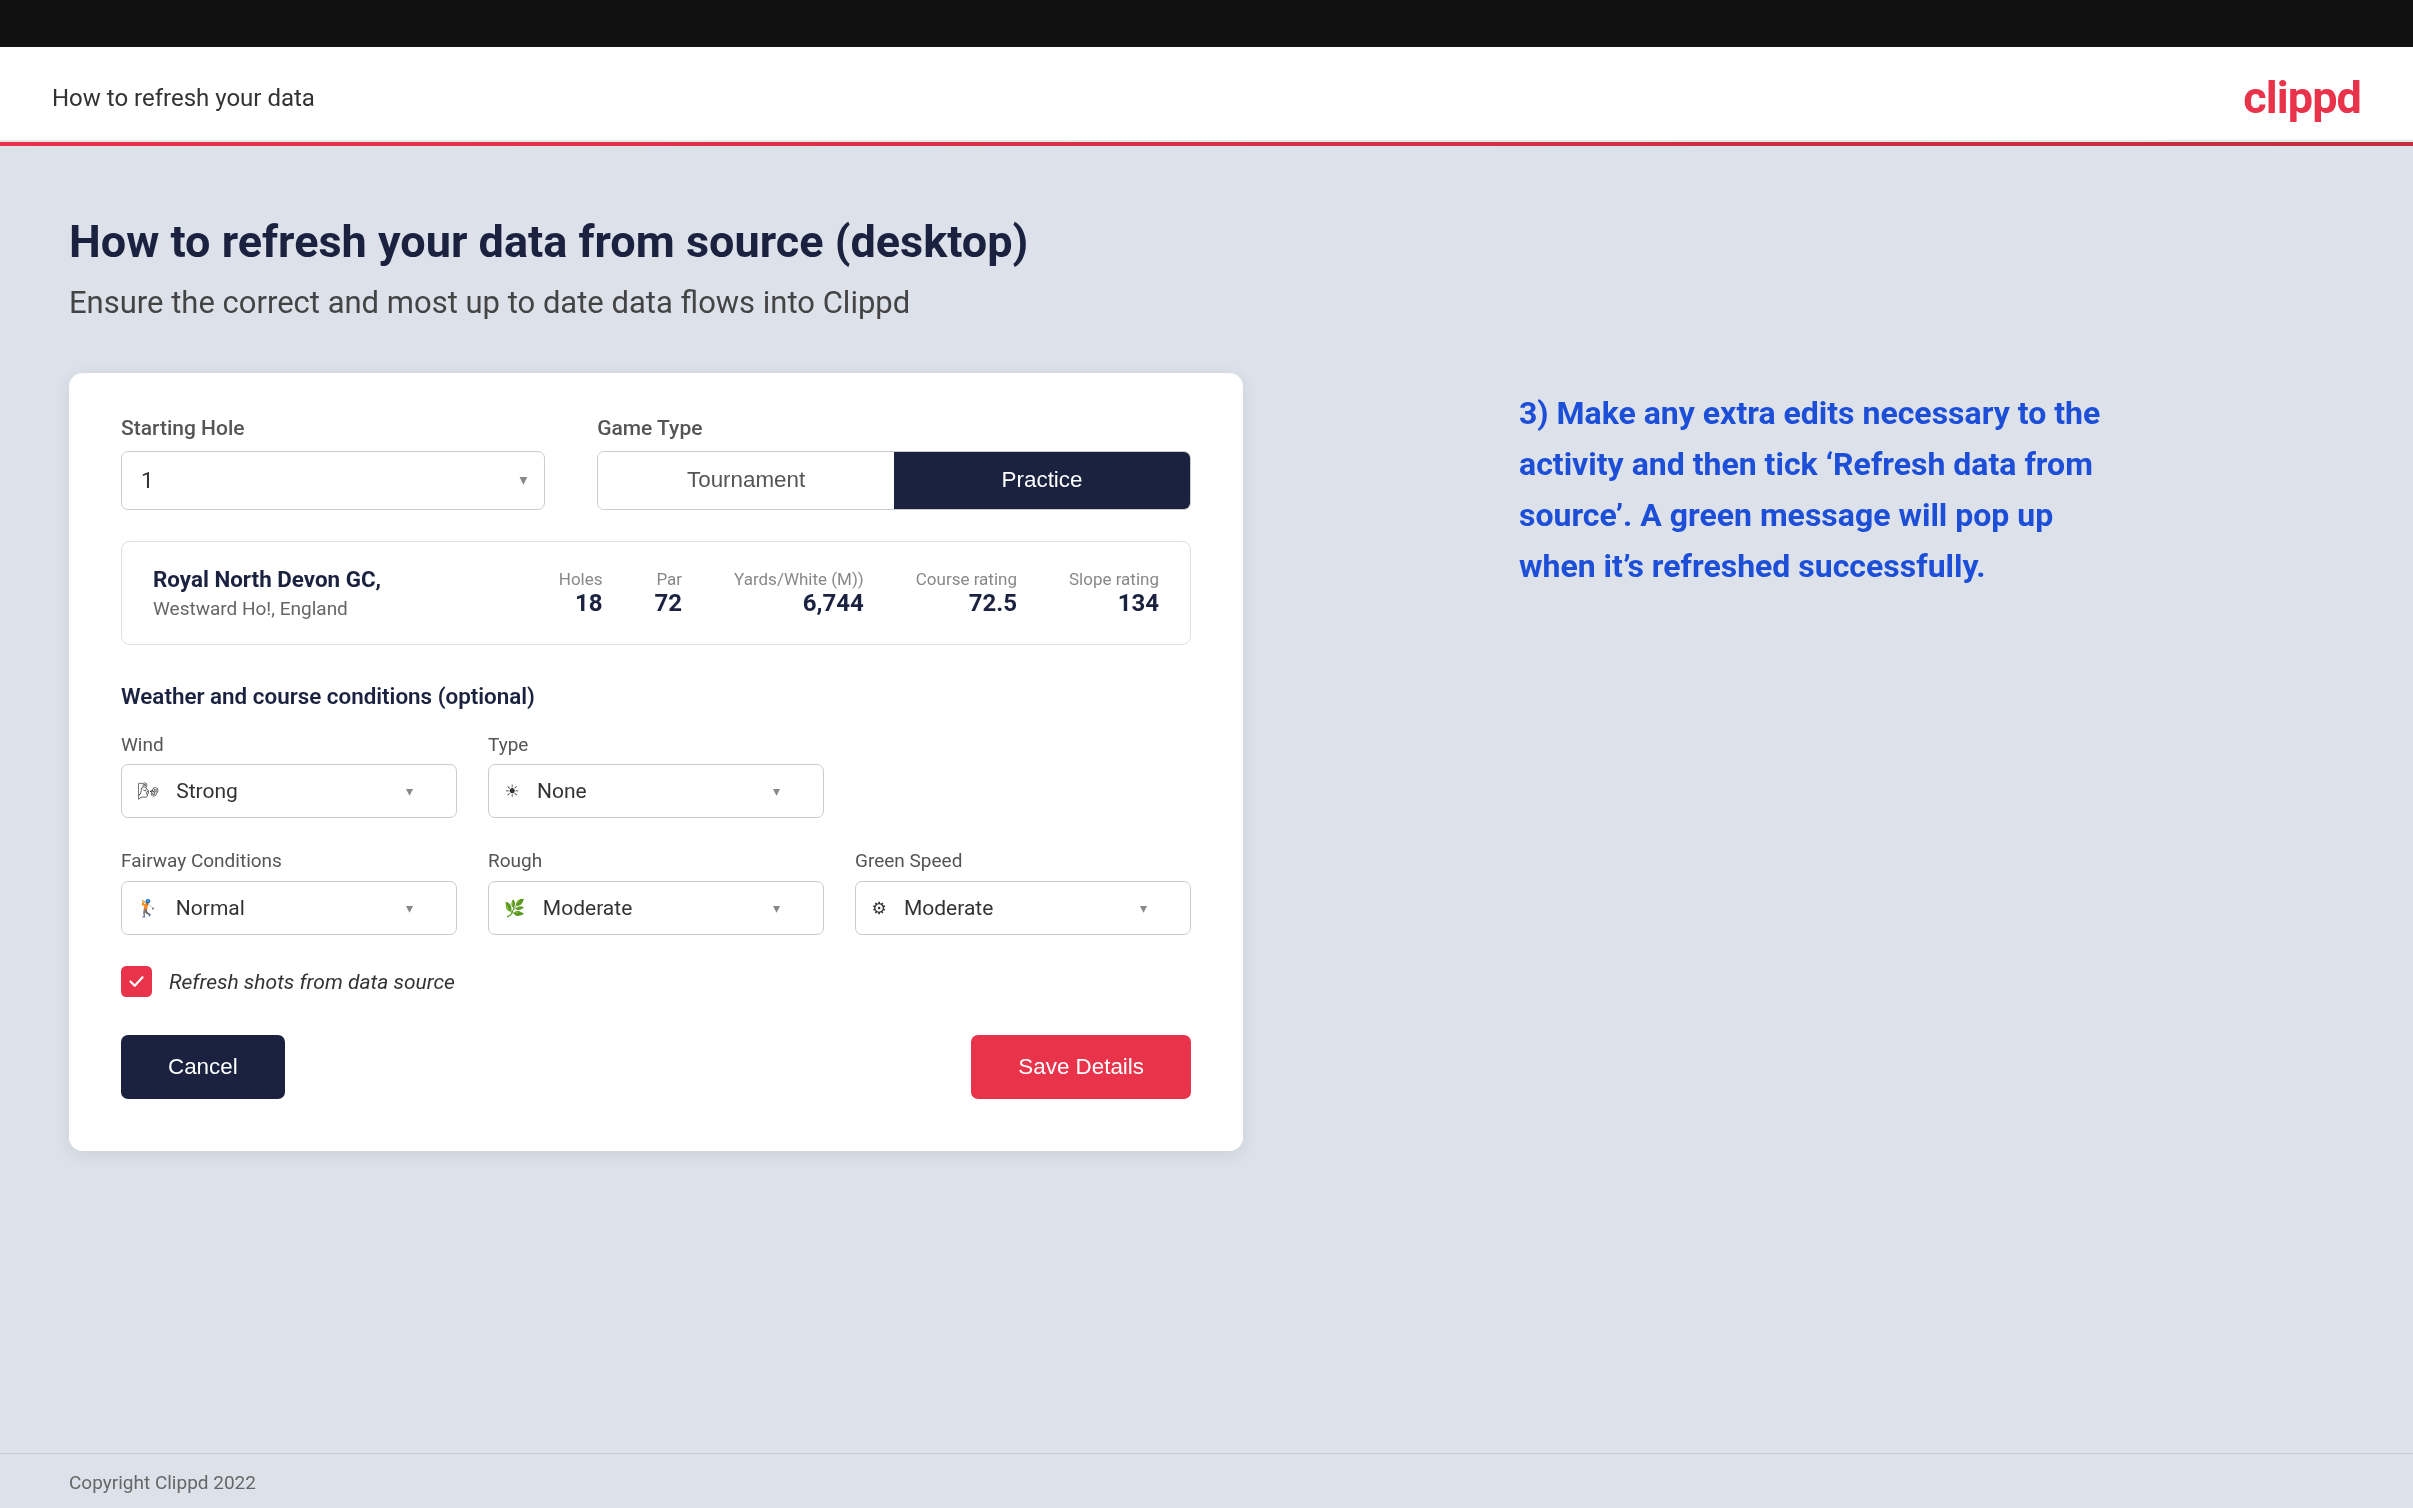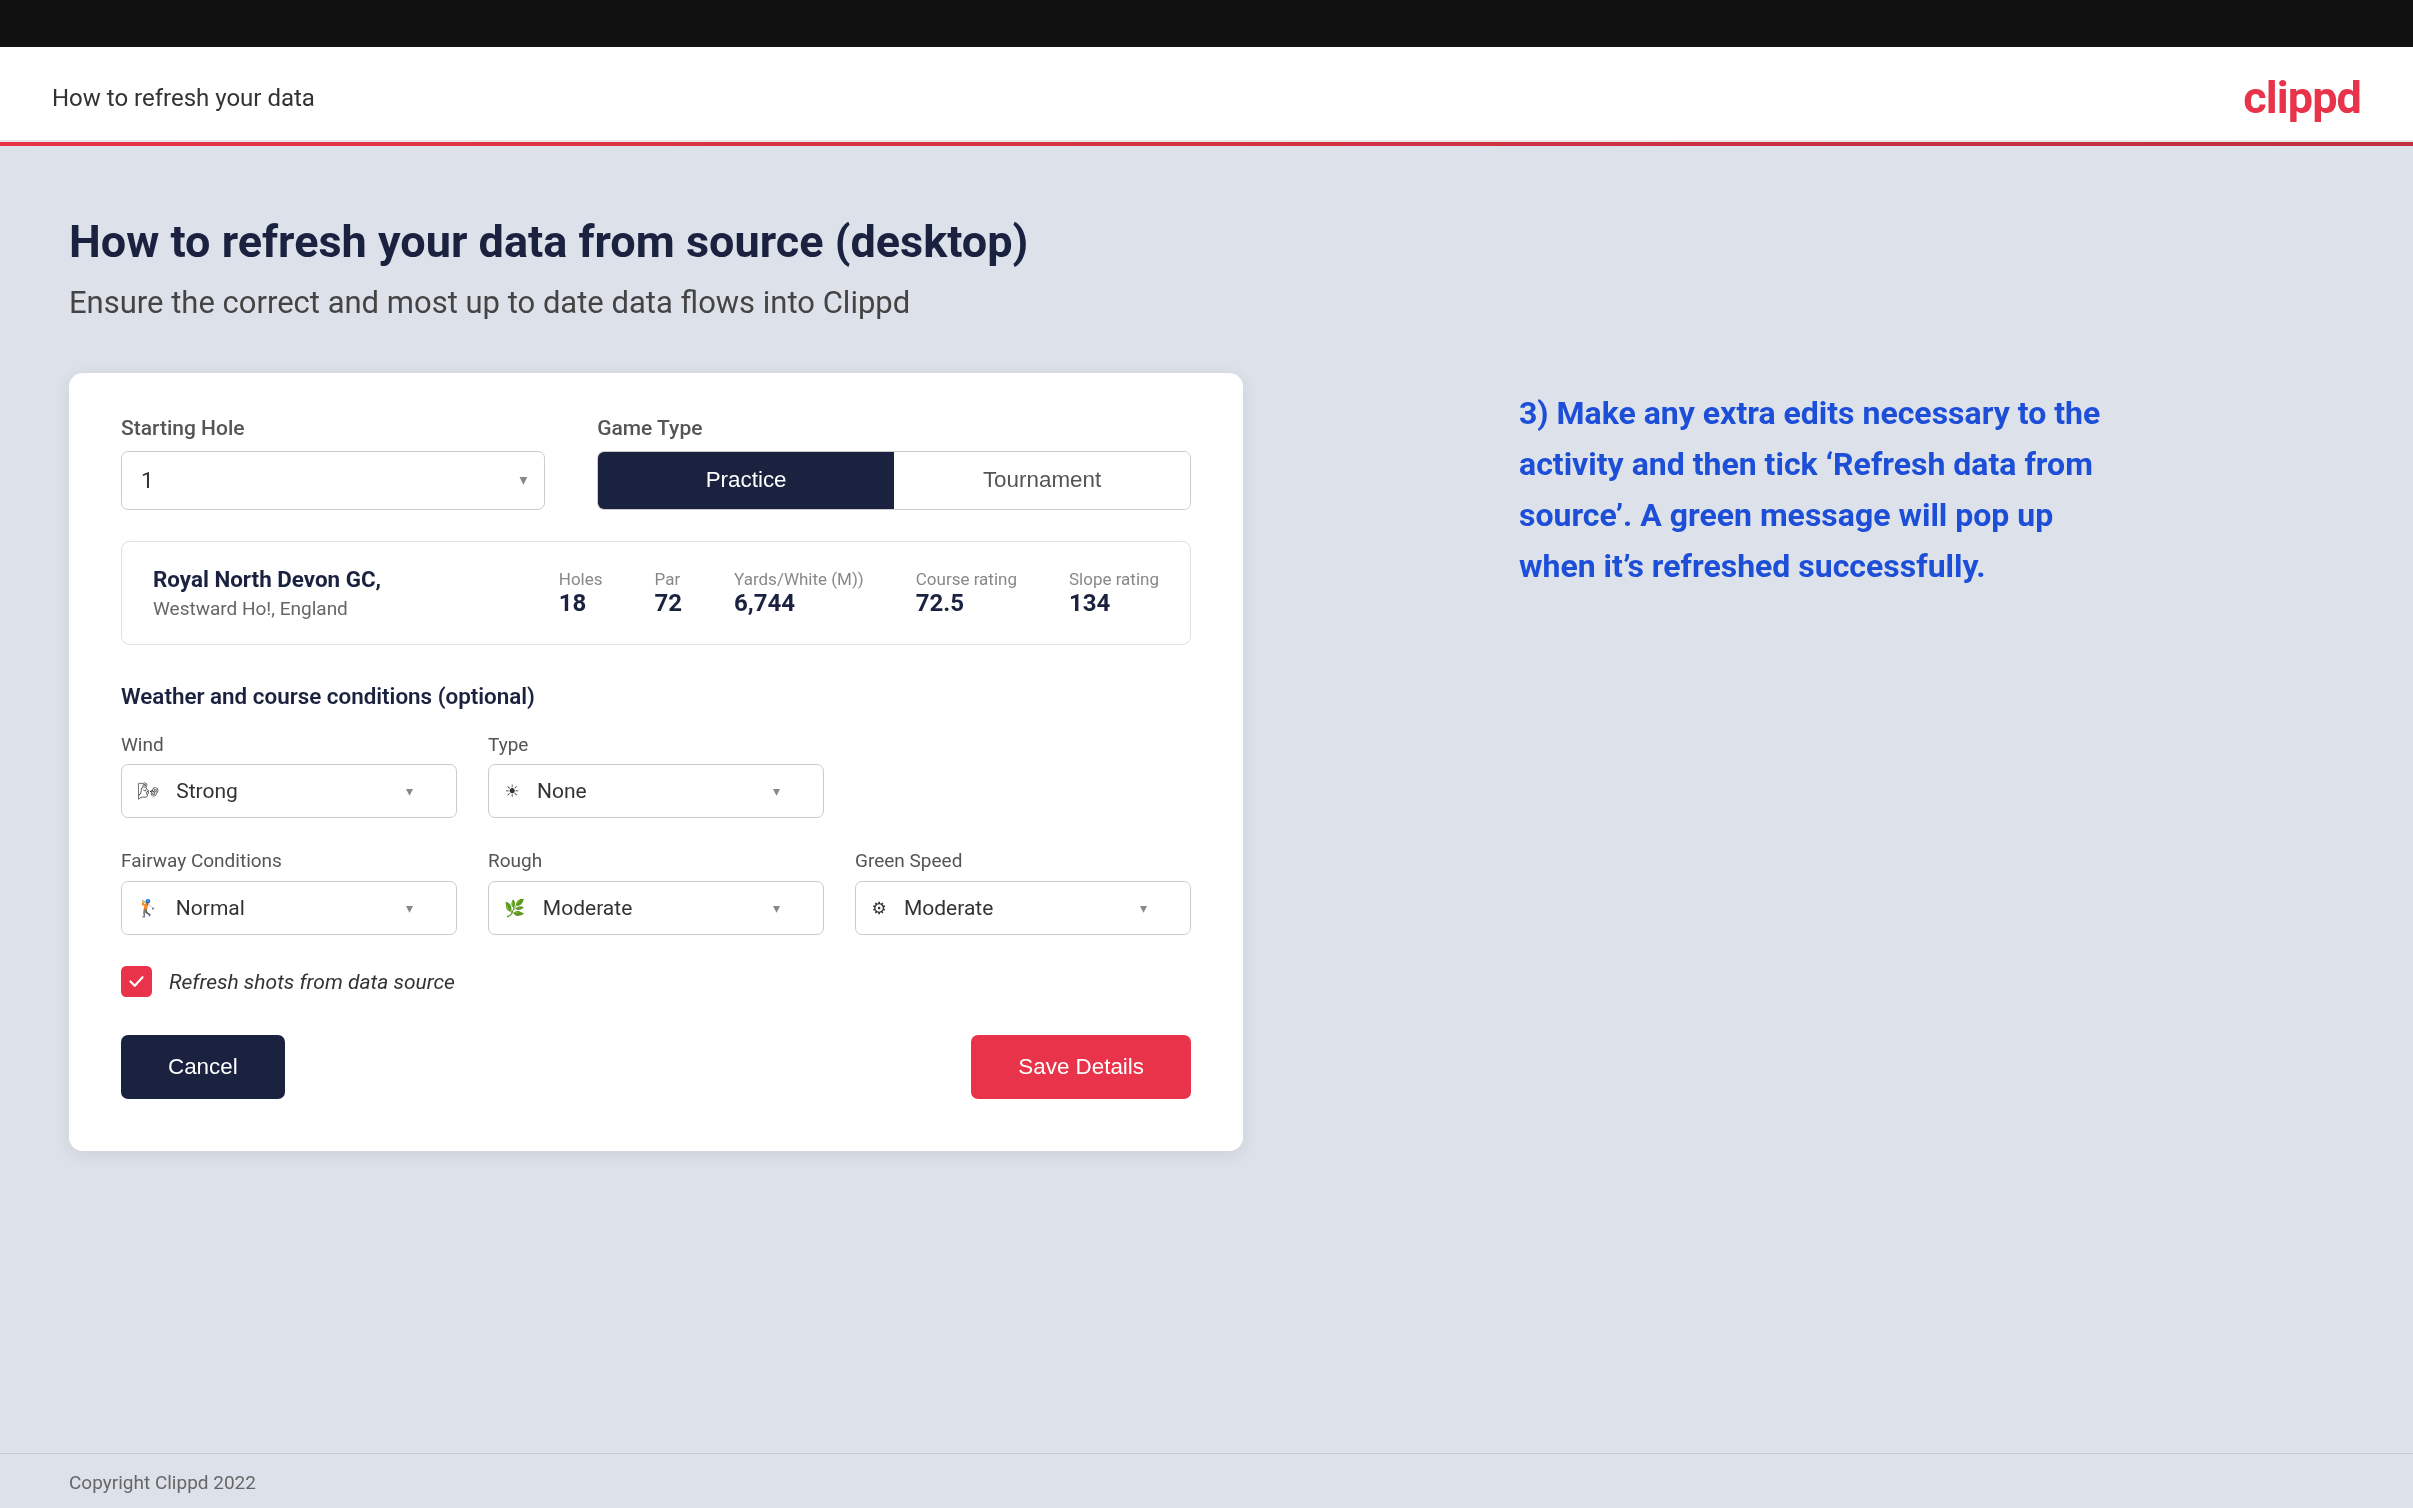--- a/index.html
+++ b/index.html
@@ -185,21 +185,21 @@
     }
 
     .course-stats {
       display: flex;
       gap: 52px;
     }
 
     .stat-item {
       display: flex;
       flex-direction: column;
-      align-items: flex-start;
+      align-items: flex-end;
       gap: 0;
     }
 
     .stat-label {
       font-size: 17px;
       color: #888;
     }
 
     .stat-value {
       font-size: 24px;
@@ -374,22 +374,22 @@
           <span class="form-label">Starting Hole</span>
           <div class="select-wrapper">
             <span>1</span>
             <span class="chevron">▾</span>
           </div>
         </div>
 
         <div class="form-group game-type">
           <span class="form-label">Game Type</span>
           <div class="toggle-group">
+            <button class="toggle-btn">Tournament</button>
             <button class="toggle-btn active">Practice</button>
-            <button class="toggle-btn">Tournament</button>
           </div>
         </div>
 
       </div>
 
       <div class="course-row">
         <div>
           <div class="course-name">Royal North Devon GC,</div>
           <div class="course-location">Westward Ho!, England</div>
         </div>

